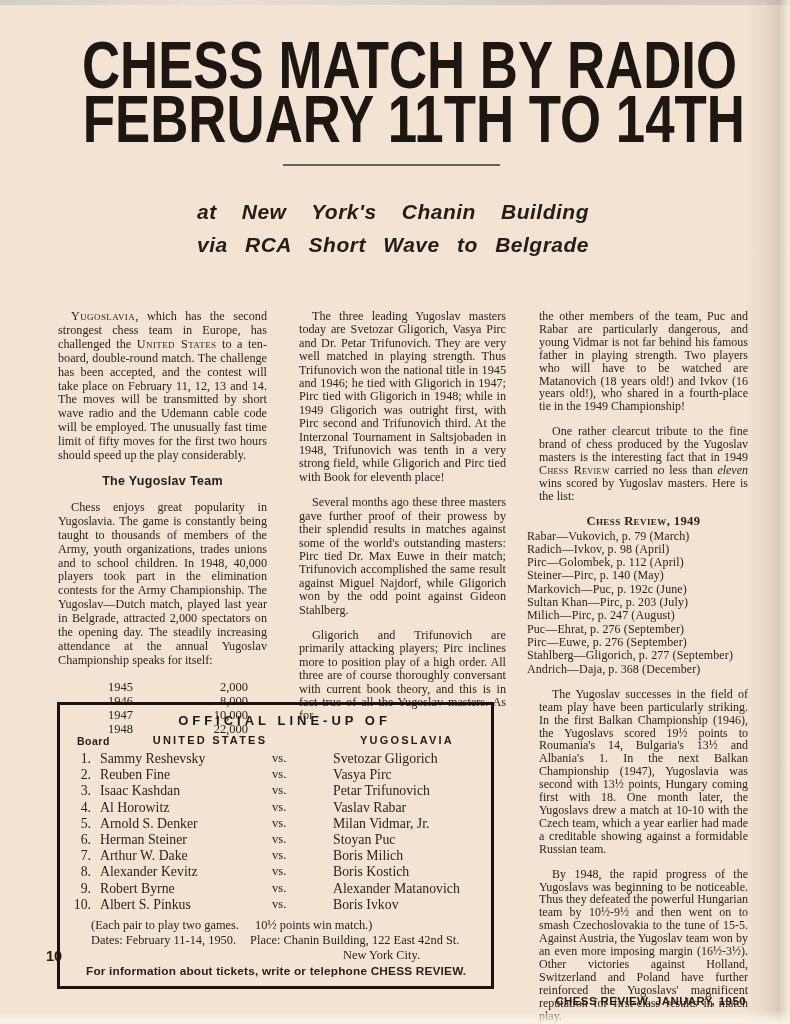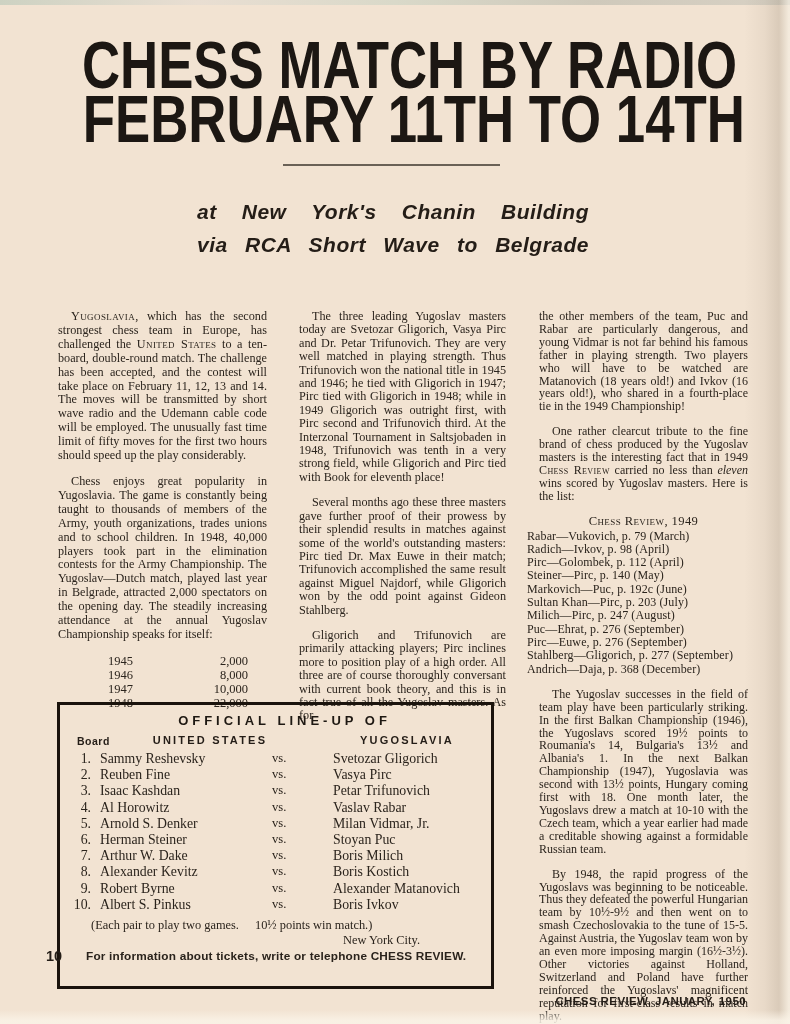--- a/index.html
+++ b/index.html
@@ -43,21 +43,21 @@
   .sc{font-variant:small-caps;letter-spacing:0.4px;}
   .it{font-style:italic;}
   .col-heading{font-family:"Liberation Sans", sans-serif;font-weight:700;font-size:12.5px;
     text-align:center;margin:4px 0 3px;letter-spacing:0.3px;color:#241d17;}
 
   
   .attendance{width:140px;margin:2px 0 0 62px;font-size:12.5px;line-height:14px;}
   .att-row{display:flex;justify-content:space-between;}
 
   
-  .list-heading{text-align:center;font-size:12.6px;margin:0 0 2px;letter-spacing:0.3px;}
+  .list-heading{text-align:center;font-size:12.6px;margin:0 0 2px;letter-spacing:0.3px;font-weight:bold;}
   .review-list{margin:0 0 4px 0;}
   .review-item{line-height:13.3px;letter-spacing:0.1px;white-space:nowrap;}
 
   
   .lineup-box{position:absolute;left:57px;top:702px;width:437px;height:287px;
     border:3px solid #1a130c;box-sizing:border-box;overflow:hidden;}
   .lineup-title{text-align:center;font-family:"Liberation Sans", sans-serif;font-weight:700;
     font-size:13px;letter-spacing:4px;color:#1e1812;line-height:15px;padding-left:18px;}
   .lineup-title.first{margin-top:8px;}
   .lineup-header{position:relative;height:13px;margin-top:6px;
@@ -94,20 +94,21 @@
 <div class="headline-line" id="headline2"><span class="squeeze">FEBRUARY 11TH TO 14TH</span></div>
 <div class="headline-rule"></div>
 
 <div class="subtitle">
   <div class="subtitle-line">at New York's Chanin Building</div>
   <div class="subtitle-line">via RCA Short Wave to Belgrade</div>
 </div>
 
 <div class="col" id="col1">
   <p class="ind"><span class="sc">Yugoslavia,</span><span> which has the second strongest chess team in Europe, has challenged the </span><span class="sc">United States</span><span> to a ten-board, double-round match. The challenge has been accepted, and the contest will take place on February 11, 12, 13 and 14. The moves will be transmitted by short wave radio and the Udemann cable code will be employed. The unusually fast time limit of fifty moves for the first two hours should speed up the play considerably.</span></p>
+  <div class="col-heading">The Yugoslav Team</div>
   <p class="ind">Chess enjoys great popularity in Yugoslavia. The game is constantly being taught to thousands of members of the Army, youth organizations, trades unions and to school children. In 1948, 40,000 players took part in the elimination contests for the Army Championship. The Yugoslav—Dutch match, played last year in Belgrade, attracted 2,000 spectators on the opening day. The steadily increasing attendance at the annual Yugoslav Championship speaks for itself:</p>
   <div class="attendance">
     <div class="att-row">
         <span>1945</span>
         <span>2,000</span>
       </div>
     <div class="att-row">
         <span>1946</span>
         <span>8,000</span>
       </div>
@@ -213,20 +214,21 @@
       </div>
     <div class="lineup-row">
         <span class="cell-num">10.</span>
         <span class="cell-us">Albert S. Pinkus</span>
         <span class="cell-vs">vs.</span>
         <span class="cell-yu">Boris Ivkov</span>
       </div>
   </div>
   <div class="lineup-notes">
     <div class="note-1"><span>(Each pair to play two games.</span><span class="note-seg2">10½ points win match.)</span></div>
+    <div class="note-2"><span>Dates: February 11-14, 1950.</span><span class="note-place">Place: Chanin Building, 122 East 42nd St.</span></div>
     <div class="note-city">New York City.</div>
     <div class="note-info">For information about tickets, write or telephone CHESS REVIEW.</div>
   </div>
 </div>
 
 <div class="page-num">10</div>
 <div class="footer-mag">CHESS REVIEW, JANUARY, 1950</div>
 
 <div class="right-shade"></div>
 <div class="bottom-light"></div>

